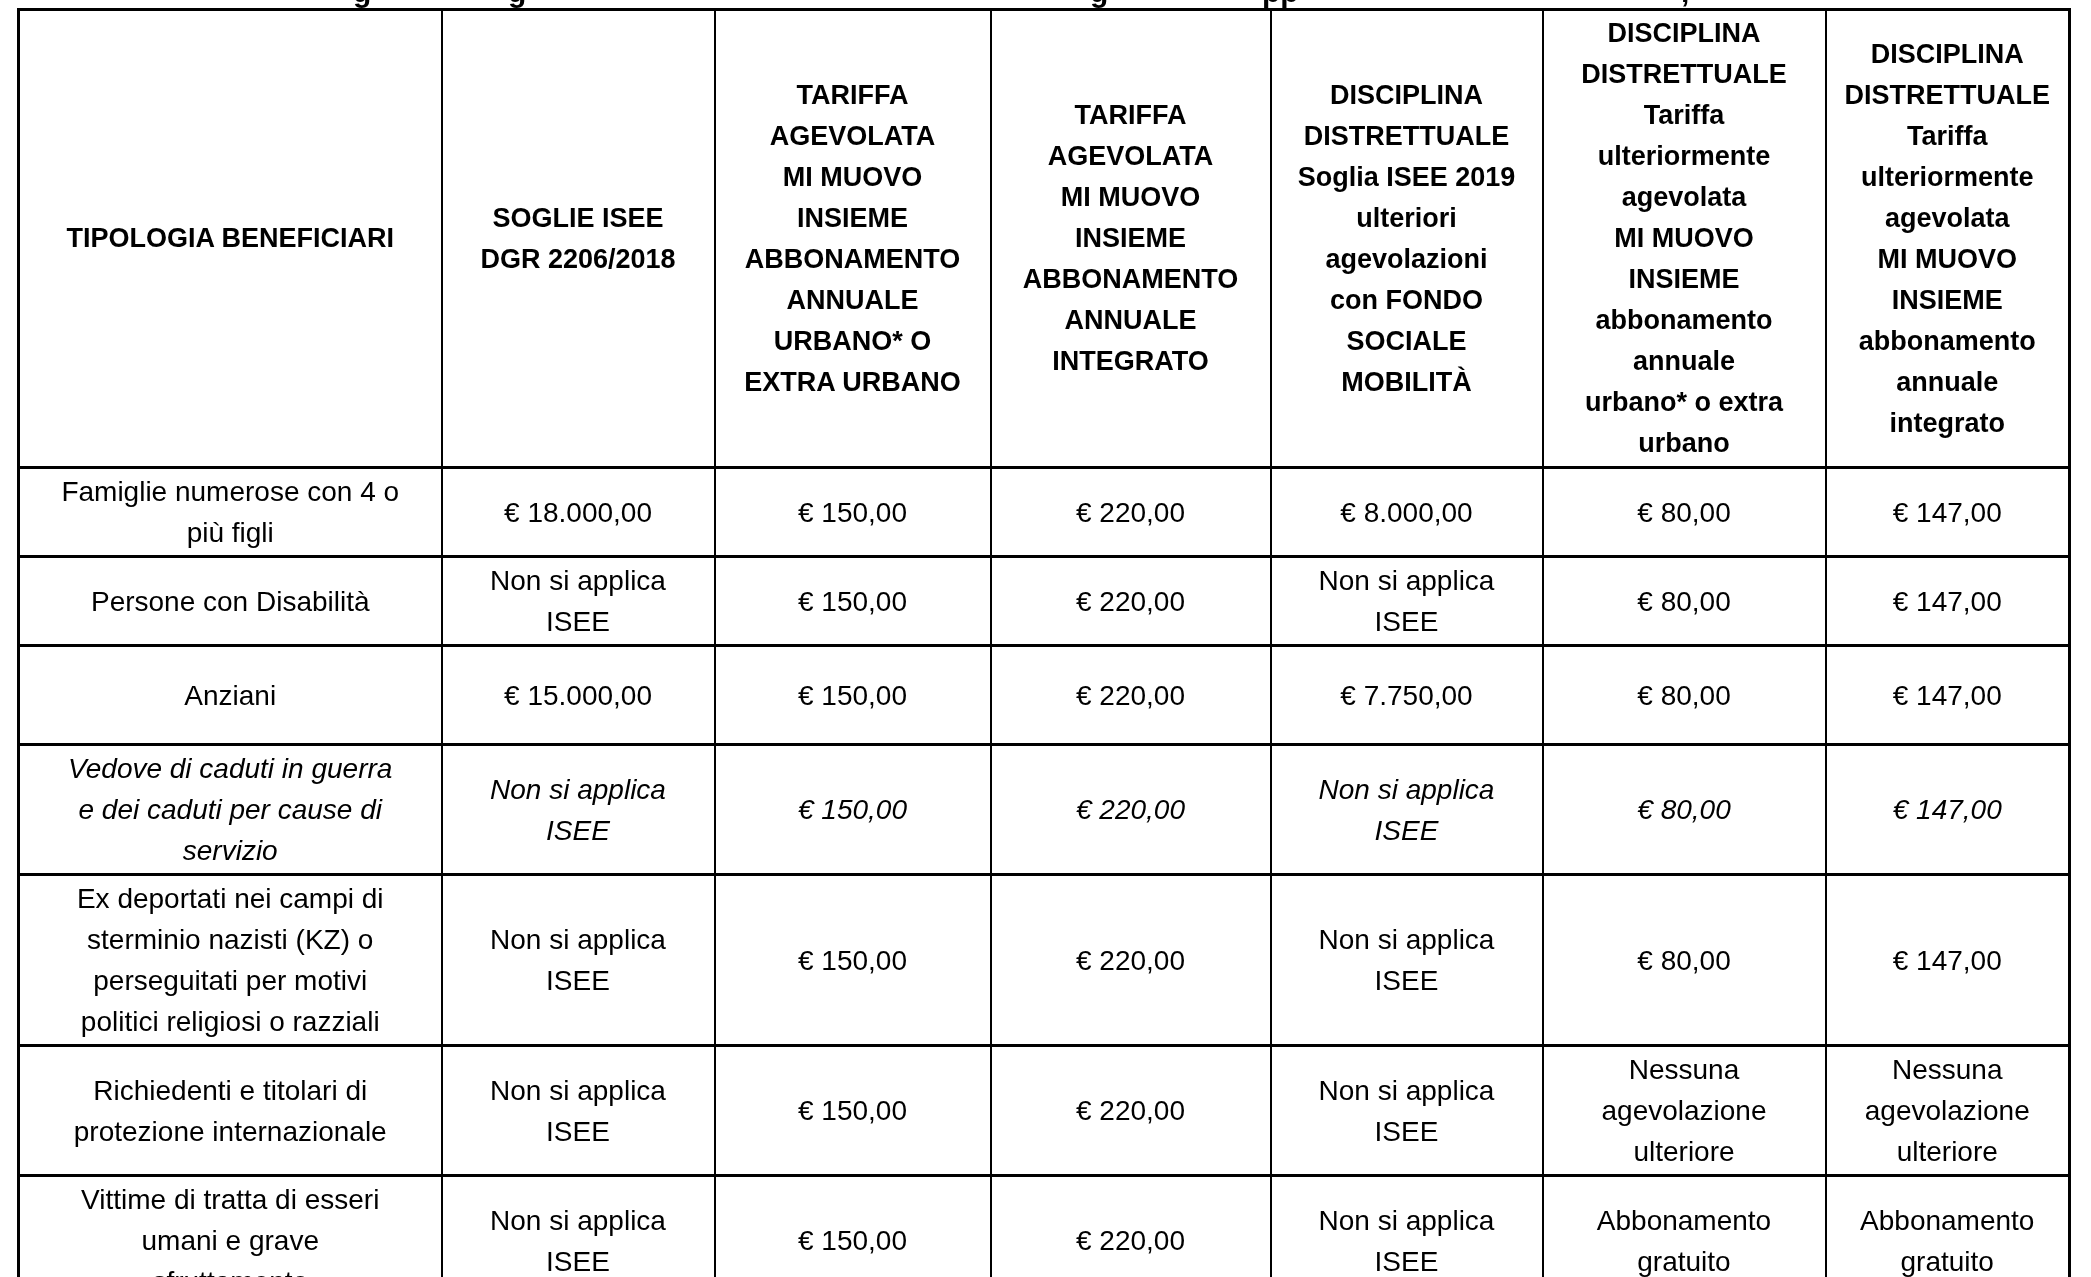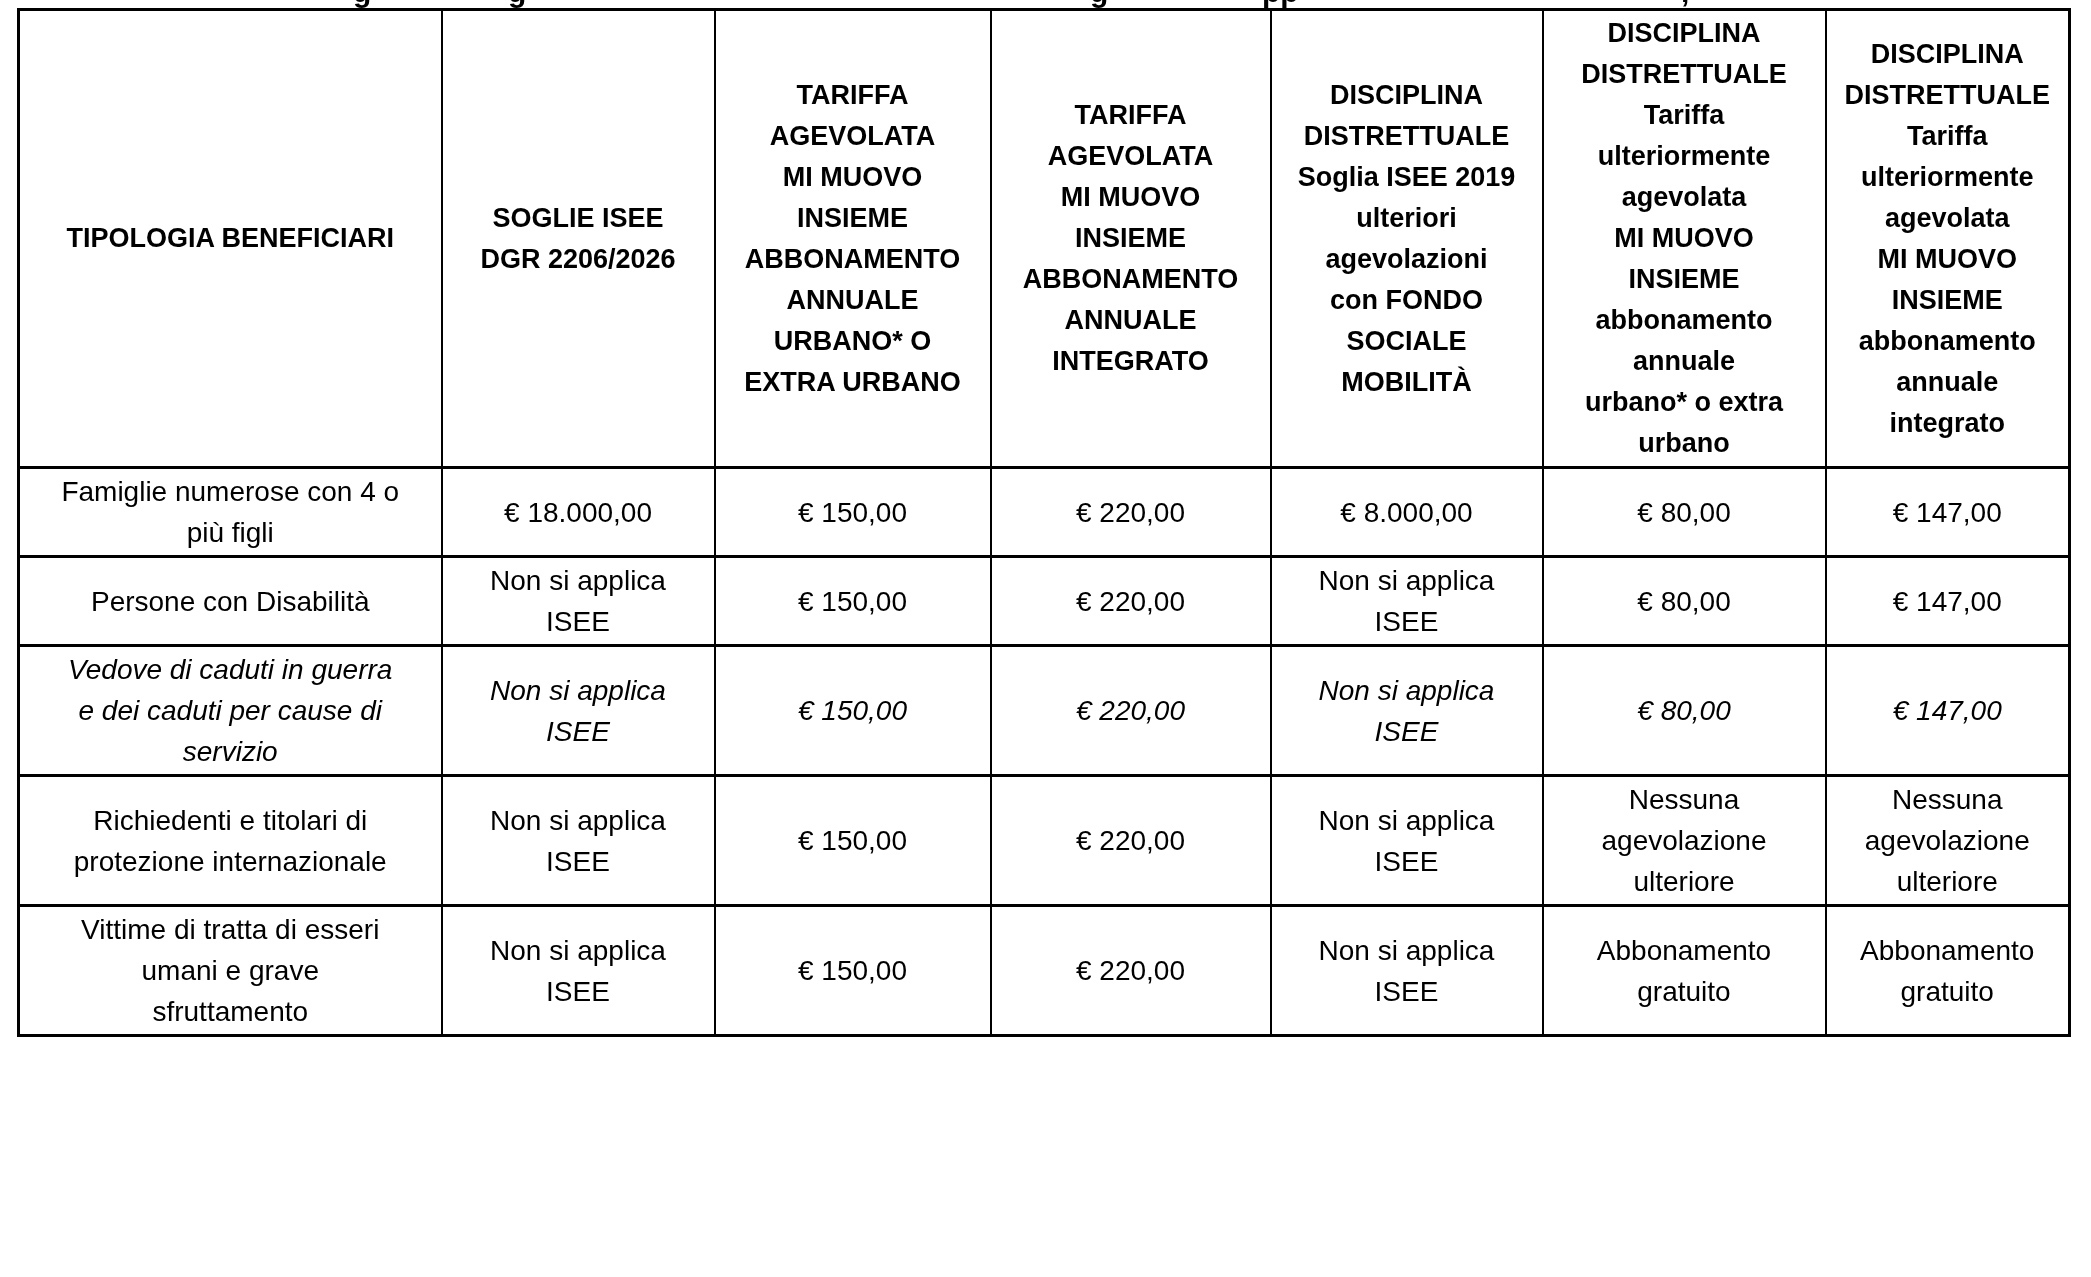--- a/index.html
+++ b/index.html
@@ -84,21 +84,21 @@
         <col style="width: 276px;">
         <col style="width: 280px;">
         <col style="width: 272px;">
         <col style="width: 283px;">
         <col style="width: 244px;">
       </colgroup>
     <thead>
       <tr style="height: 450px;">
           <th>TIPOLOGIA BENEFICIARI</th>
           <th>SOGLIE ISEE
-DGR 2206/2026</th>
+DGR 2206/2018</th>
           <th>TARIFFA
 AGEVOLATA
 MI MUOVO
 INSIEME
 ABBONAMENTO
 ANNUALE
 URBANO* O
 EXTRA URBANO</th>
           <th>TARIFFA
 AGEVOLATA
@@ -153,24 +153,47 @@
           <td>Persone con Disabilità</td>
           <td>Non si applica
 ISEE</td>
           <td>€ 150,00</td>
           <td>€ 220,00</td>
           <td>Non si applica
 ISEE</td>
           <td>€ 80,00</td>
           <td>€ 147,00</td>
         </tr>
+        <tr style="height: 99px;">
+          <td>Anziani</td>
+          <td>€ 15.000,00</td>
+          <td>€ 150,00</td>
+          <td>€ 220,00</td>
+          <td>€ 7.750,00</td>
+          <td>€ 80,00</td>
+          <td>€ 147,00</td>
+        </tr>
         <tr style="height: 123px; font-style: italic;">
           <td>Vedove di caduti in guerra
 e dei caduti per cause di
 servizio</td>
+          <td>Non si applica
+ISEE</td>
+          <td>€ 150,00</td>
+          <td>€ 220,00</td>
+          <td>Non si applica
+ISEE</td>
+          <td>€ 80,00</td>
+          <td>€ 147,00</td>
+        </tr>
+        <tr style="height: 167px;">
+          <td>Ex deportati nei campi di
+sterminio nazisti (KZ) o
+perseguitati per motivi
+politici religiosi o razziali</td>
           <td>Non si applica
 ISEE</td>
           <td>€ 150,00</td>
           <td>€ 220,00</td>
           <td>Non si applica
 ISEE</td>
           <td>€ 80,00</td>
           <td>€ 147,00</td>
         </tr>
         <tr style="height: 123px;">

